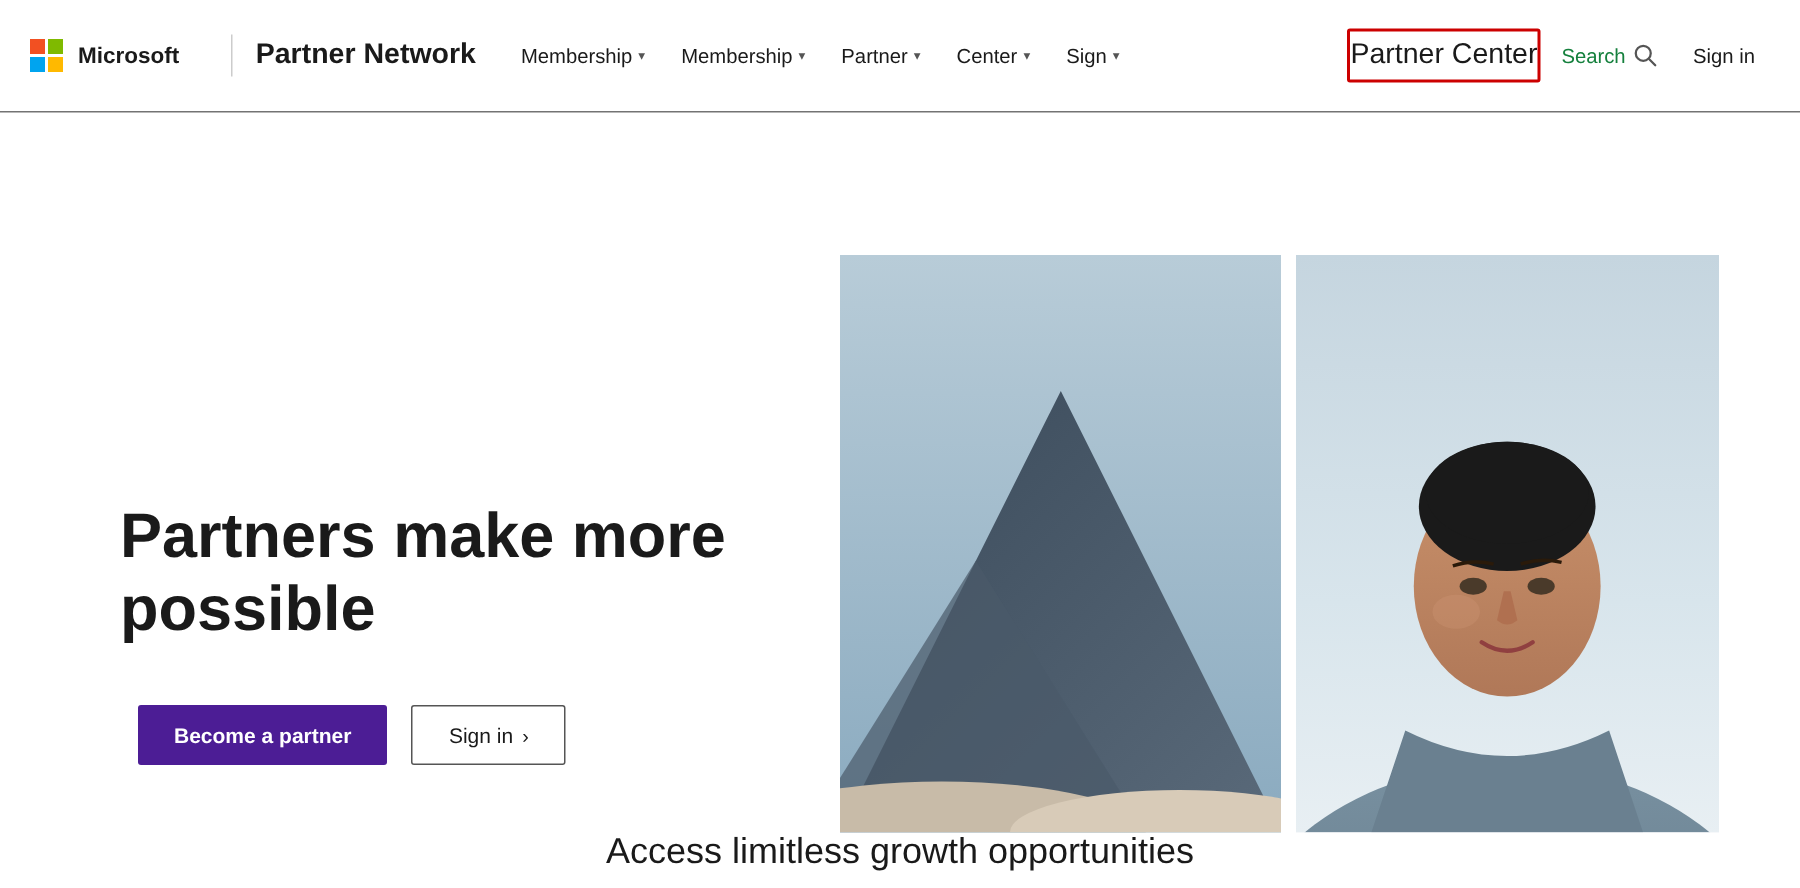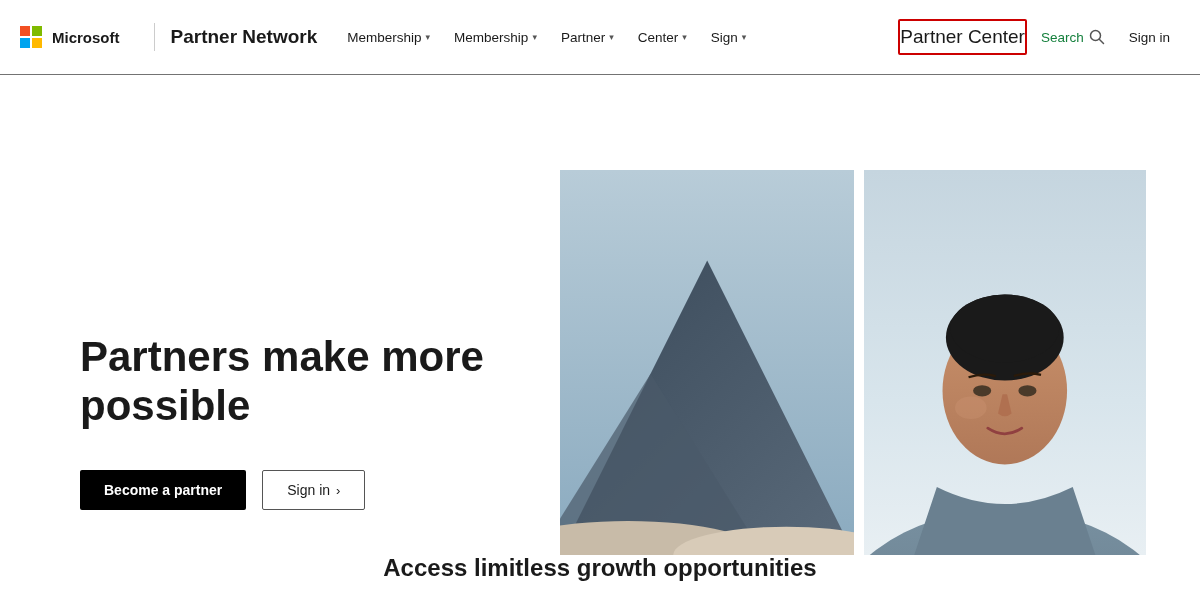--- a/index.html
+++ b/index.html
@@ -133,28 +133,29 @@
       max-width: 420px;
     }
     .hero-buttons {
       display: flex;
       gap: 16px;
       align-items: center;
       margin-bottom: 60px;
     }
     .btn-become {
       padding: 12px 24px;
-      background: #000000;
+      background: #4c1d95;
       color: #fff;
       border: none;
       border-radius: 2px;
       font-size: 14px;
       font-weight: 600;
       cursor: pointer;
       white-space: nowrap;
+      margin-left: 12px;
     }
     .btn-signin {
       padding: 11px 24px;
       background: #fff;
       color: #1a1a1a;
       border: 1.5px solid #555;
       border-radius: 2px;
       font-size: 14px;
       font-weight: 500;
       cursor: pointer;
@@ -203,21 +204,21 @@
       background: linear-gradient(160deg, #c8d5dd 0%, #a8bcc8 50%, #e8eeee 100%);
     }
 
     
     .panel-gap {
       background: #fff;
       width: 10px;
     }
     .bottom-headline {
       font-size: 24px;
-      font-weight: 700;
+      font-weight: 400;
       color: #1a1a1a;
       position: absolute;
       bottom: 28px;
       left: 50%;
       transform: translateX(-50%);
       white-space: nowrap;
     }
   </style>
 </head>
 <body>

